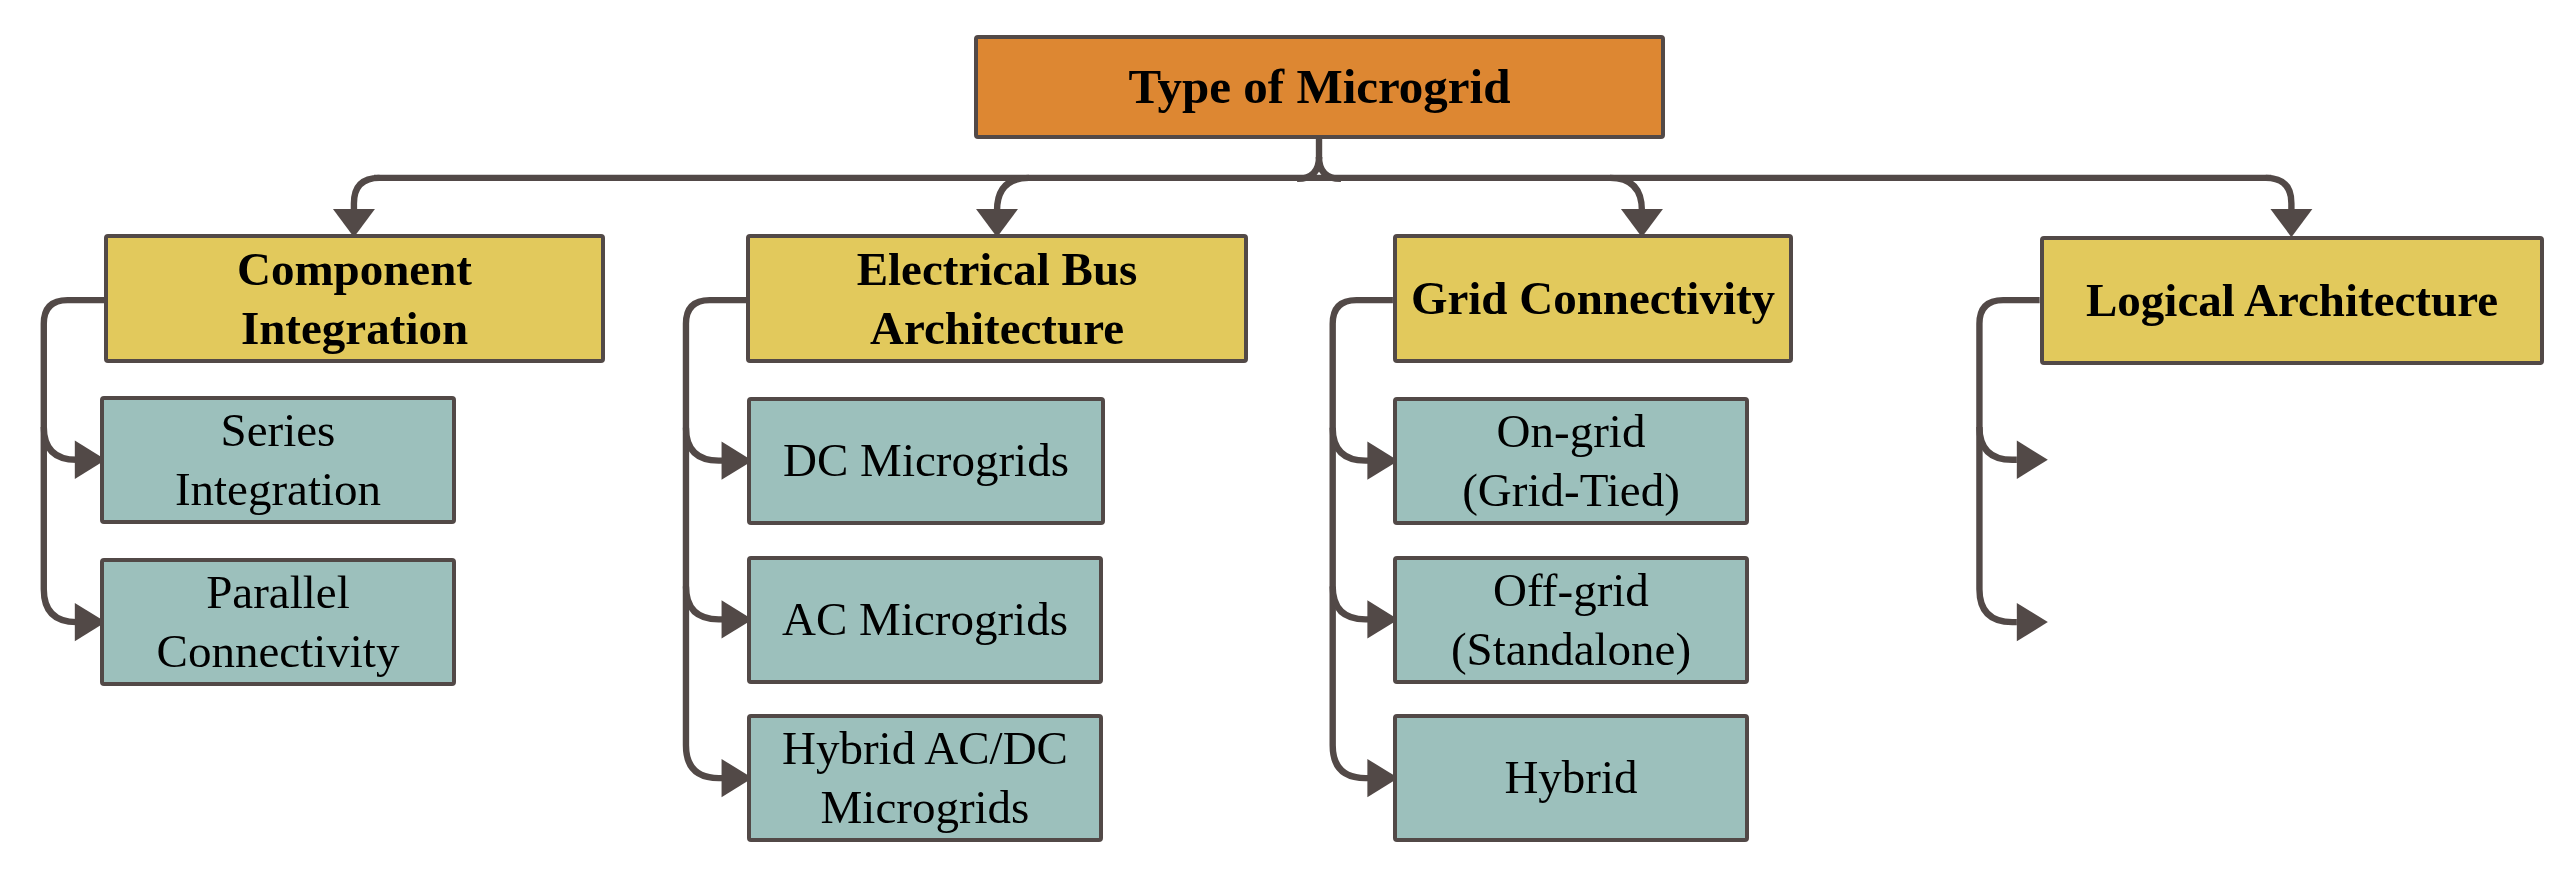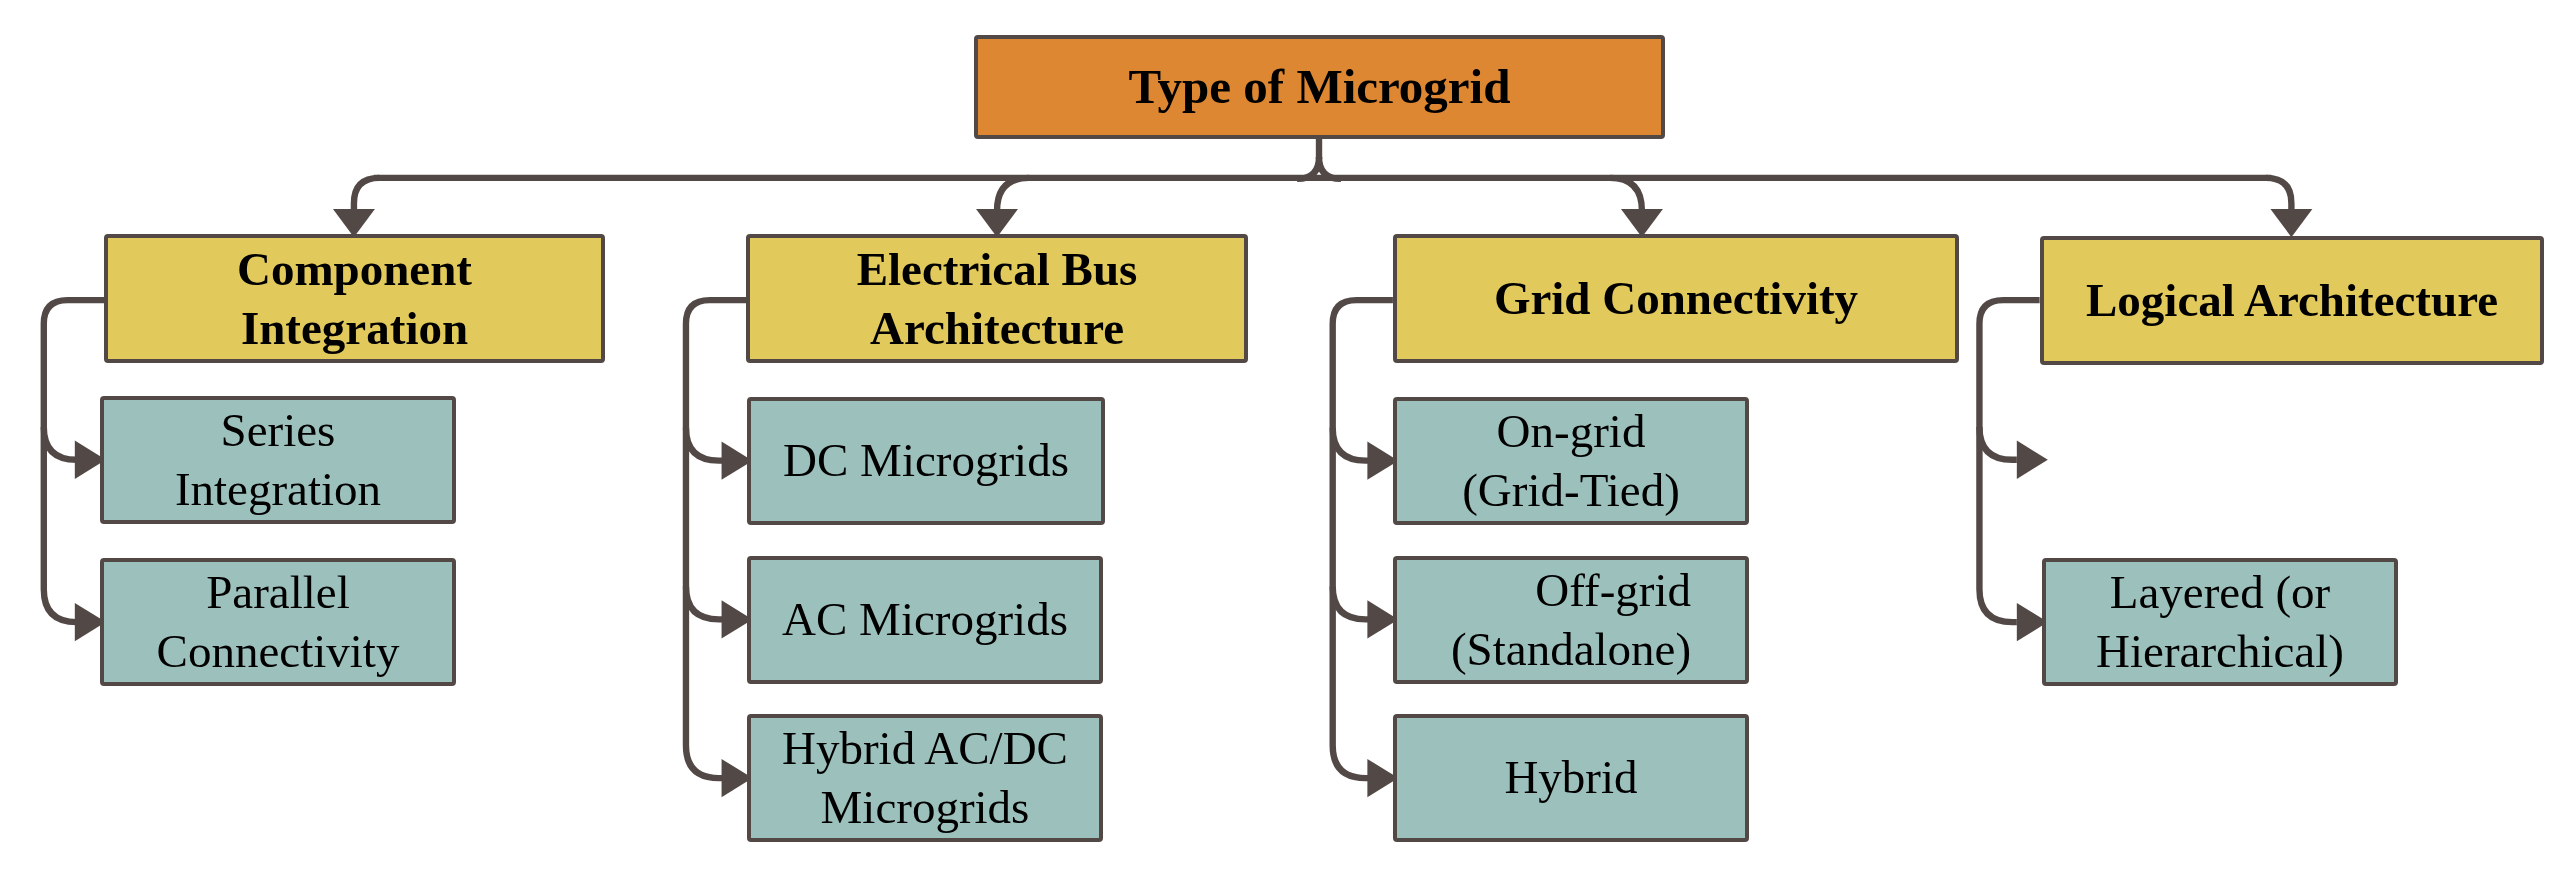--- a/index.html
+++ b/index.html
@@ -99,25 +99,23 @@
   <div class="node item" style="left:100px;top:558px;width:356px;height:128px;">Parallel
 Connectivity</div>
 
   <div class="node category" style="left:746px;top:234px;width:502px;height:129px;">Electrical Bus
 Architecture</div>
   <div class="node item" style="left:747px;top:397px;width:358px;height:128px;">DC Microgrids</div>
   <div class="node item" style="left:747px;top:556px;width:356px;height:128px;">AC Microgrids</div>
   <div class="node item" style="left:747px;top:714px;width:356px;height:128px;">Hybrid AC/DC
 Microgrids</div>
 
-  <div class="node category" style="left:1393px;top:234px;width:566px;height:129px;">Grid Connectivity</div>
+  <div class="node category" style="left:1393px;top:234px;width:400px;height:129px;">Grid Connectivity</div>
   <div class="node item" style="left:1393px;top:397px;width:356px;height:128px;">On-grid
 (Grid-Tied)</div>
-  <div class="node item" style="left:1393px;top:556px;width:356px;height:128px;text-align:right;">Off-grid
+  <div class="node item" style="left:1393px;top:556px;width:356px;height:128px;">Off-grid
 (Standalone)</div>
   <div class="node item" style="left:1393px;top:714px;width:356px;height:128px;">Hybrid</div>
 
   <div class="node category" style="left:2040px;top:236px;width:504px;height:129px;">Logical Architecture</div>
-  <div class="node item" style="left:2042px;top:558px;width:356px;height:128px;">Layered (or
-Hierarchical)</div>
 
 </div>
 
 
 </body></html>

